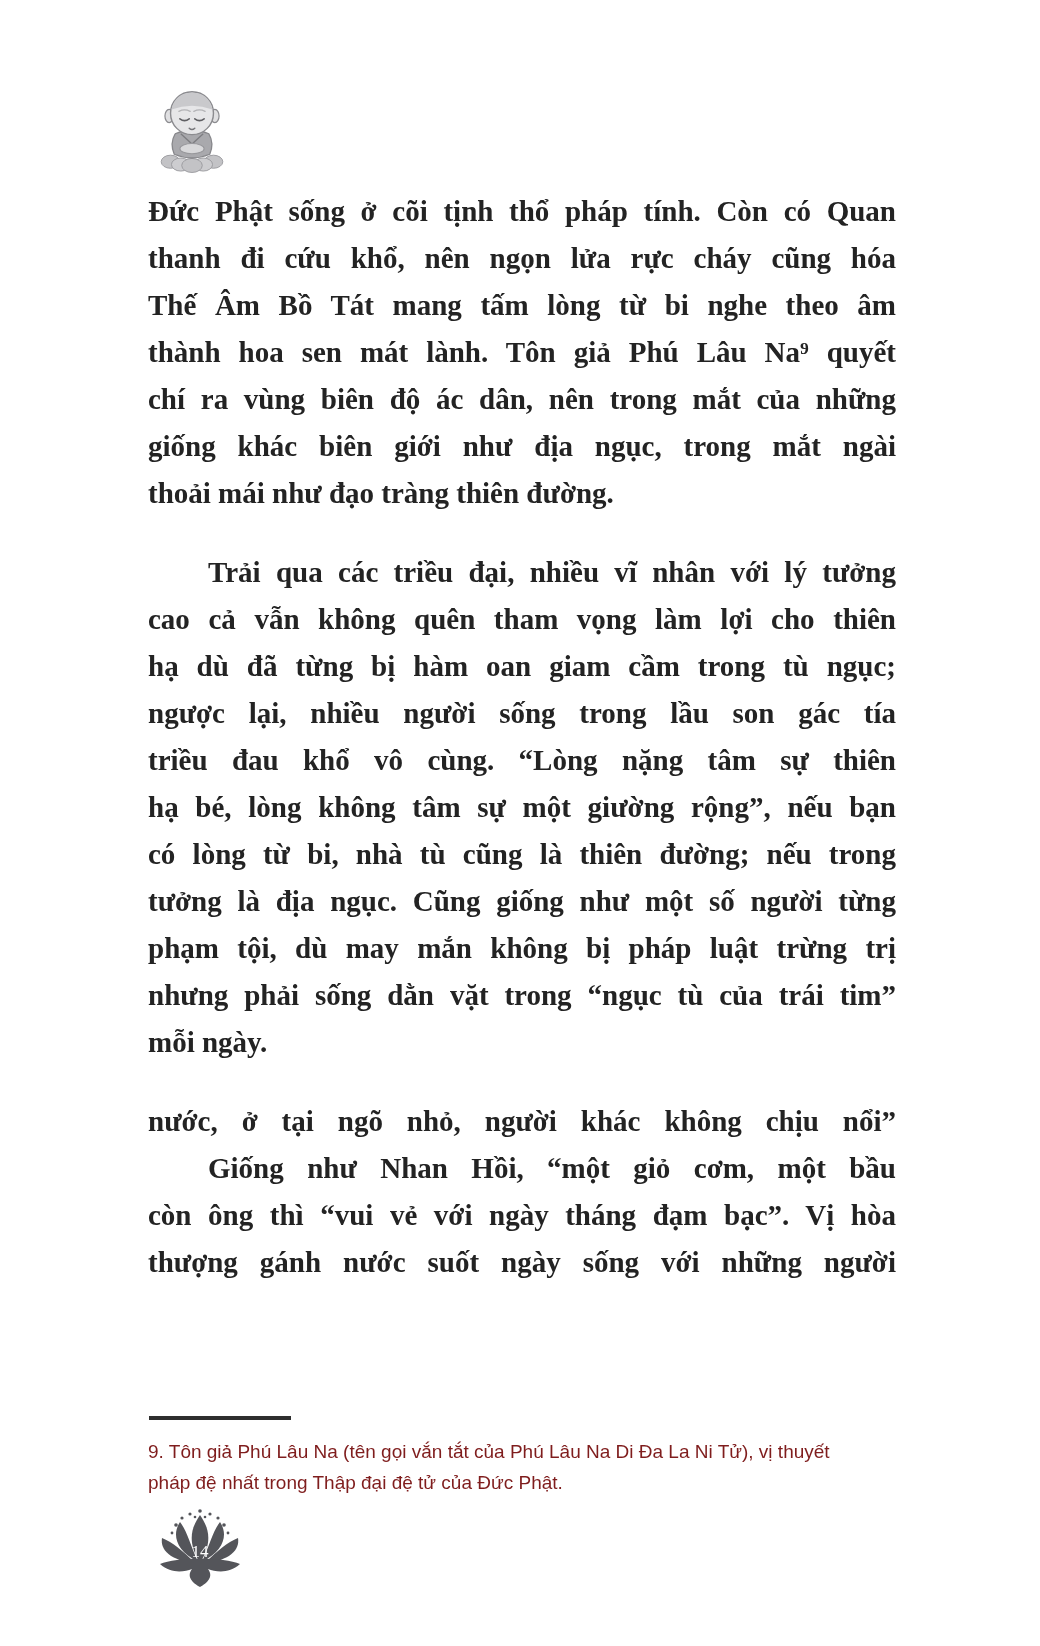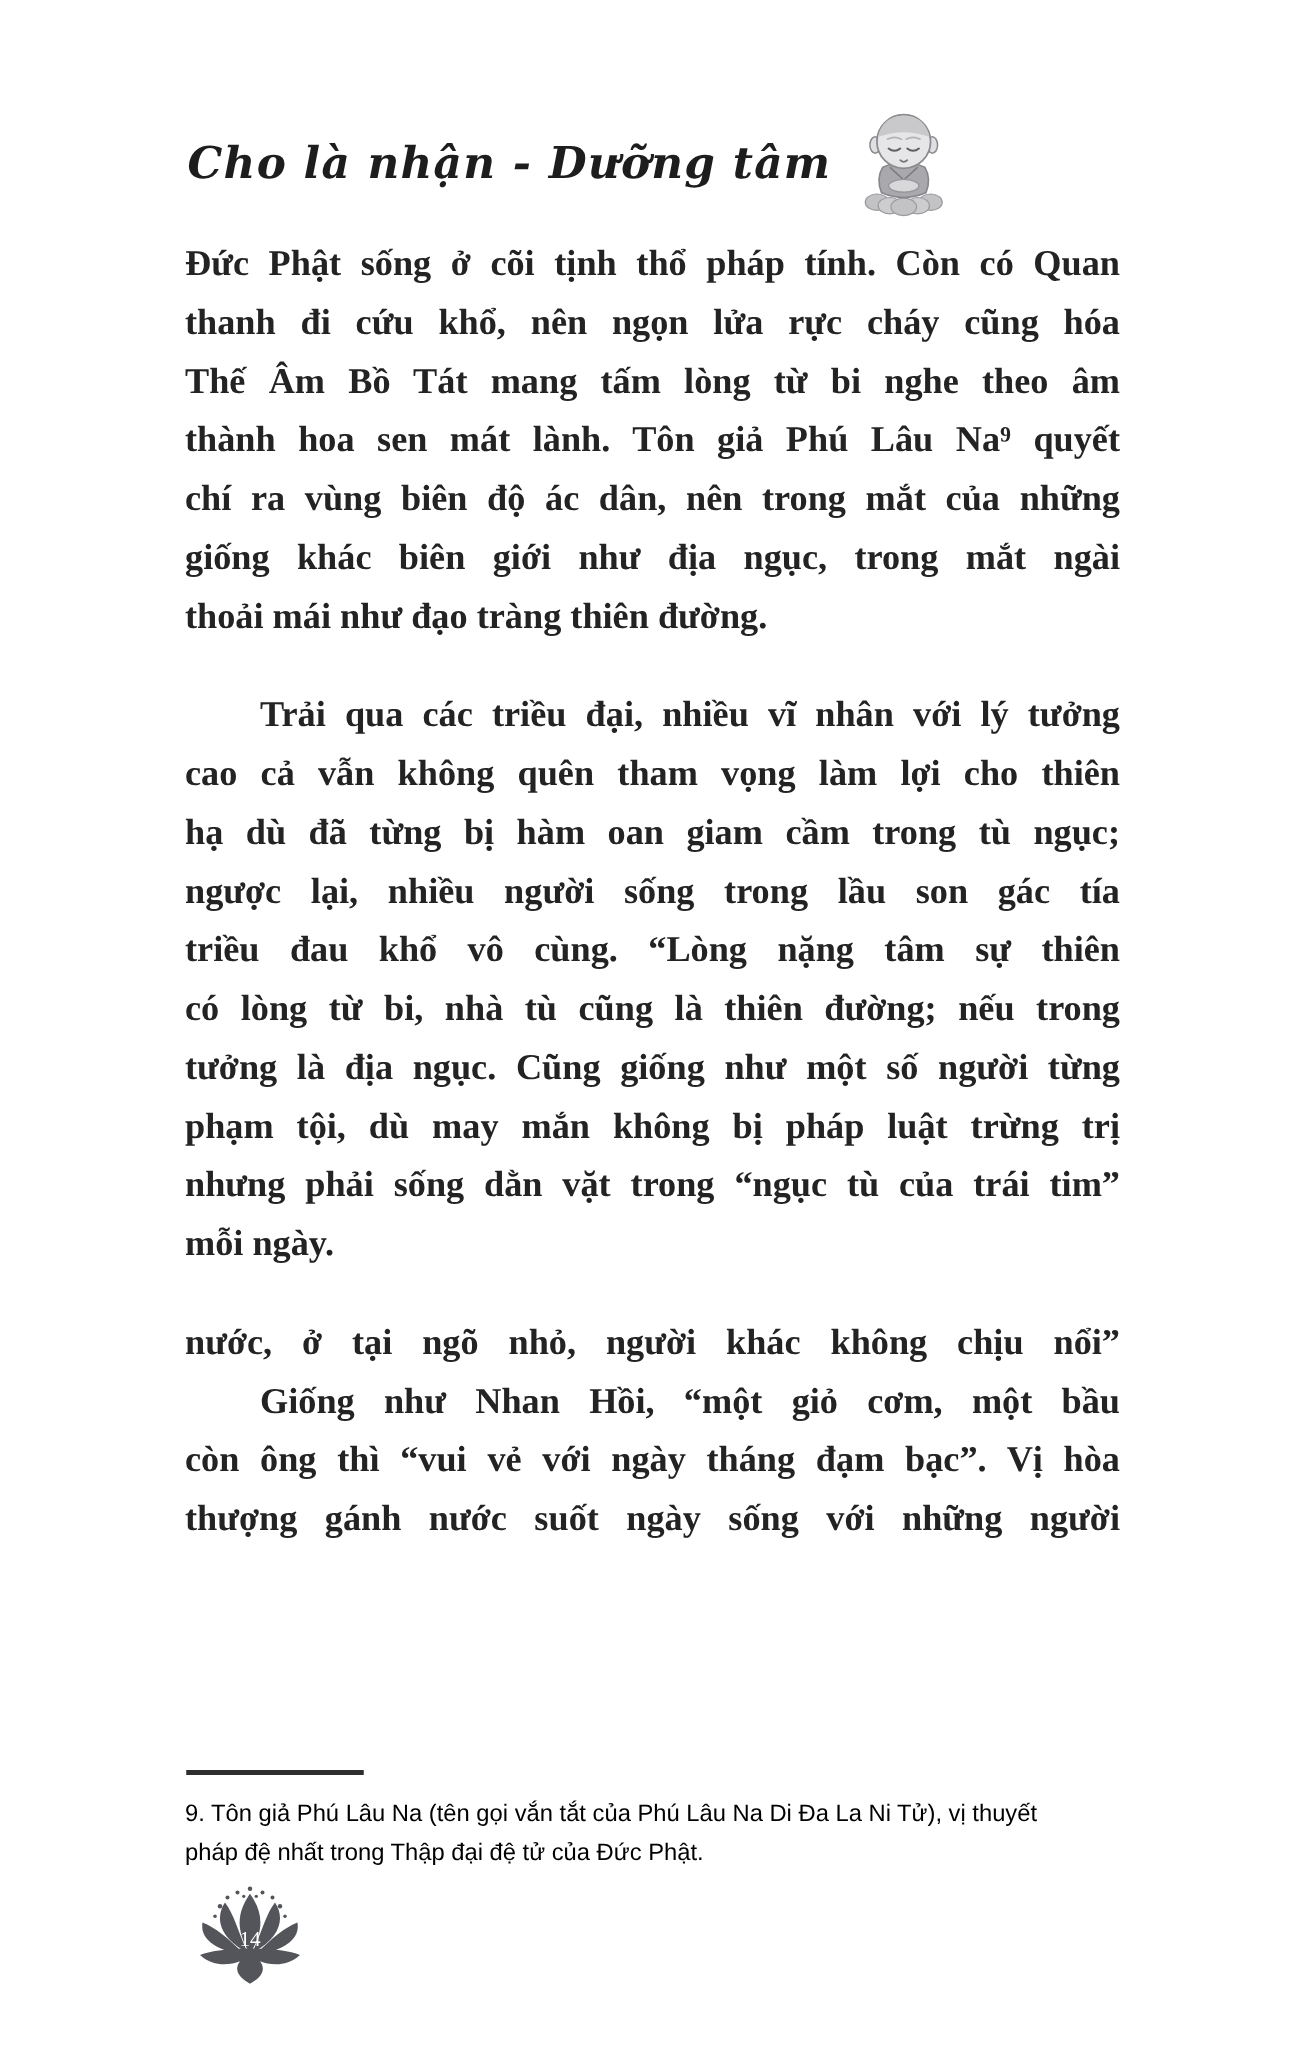--- a/index.html
+++ b/index.html
@@ -37,36 +37,35 @@
   .line.indent{padding-left:60px;}
   .line.lastline{text-align-last:left;}
   
   .footnote-rule{
     position:absolute;left:149px;top:1416px;
     width:142px;height:4px;background:#2e2e2e;
   }
   .footnote{
     position:absolute;left:148px;top:1436px;width:790px;
     font-family:"Liberation Sans","DejaVu Sans",sans-serif;
-    font-size:19px;line-height:31px;color:#000000;
+    font-size:19px;line-height:31px;color:#7f1d1d;
   }
   .footnote .fline{white-space:nowrap;}
   
   .footer-lotus{
     position:absolute;left:152px;top:1506px;
     width:96px;height:84px;
   }
 </style>
 </head>
 <body>
 
 <div class="page">
 
   <div class="header">
-    <span class="header-title">Cho là nhận - Dưỡng tâm</span>
     <svg class="monk" viewBox="0 0 90 96" xmlns="http://www.w3.org/2000/svg">
 
       <g stroke="#9a9a9e" stroke-width="1">
         <ellipse cx="22" cy="82" rx="10" ry="7" fill="#c3c3c6"></ellipse>
         <ellipse cx="68" cy="82" rx="10" ry="7" fill="#c3c3c6"></ellipse>
         <ellipse cx="33" cy="85" rx="10" ry="7" fill="#cdcdd0"></ellipse>
         <ellipse cx="57" cy="85" rx="10" ry="7" fill="#cdcdd0"></ellipse>
         <ellipse cx="45" cy="86" rx="11" ry="7.5" fill="#c3c3c6"></ellipse>
       </g>
 
@@ -101,20 +100,21 @@
         <div class="line">chí ra vùng biên độ ác dân, nên trong mắt của những</div>
         <div class="line">giống khác biên giới như địa ngục, trong mắt ngài</div>
         <div class="line lastline">thoải mái như đạo tràng thiên đường.</div>
       </div>
       <div class="paragraph">
         <div class="line indent">Trải qua các triều đại, nhiều vĩ nhân với lý tưởng</div>
         <div class="line">cao cả vẫn không quên tham vọng làm lợi cho thiên</div>
         <div class="line">hạ dù đã từng bị hàm oan giam cầm trong tù ngục;</div>
         <div class="line">ngược lại, nhiều người sống trong lầu son gác tía</div>
         <div class="line">triều đau khổ vô cùng. “Lòng nặng tâm sự thiên</div>
+        <div class="line">hạ bé, lòng không tâm sự một giường rộng”, nếu bạn</div>
         <div class="line">có lòng từ bi, nhà tù cũng là thiên đường; nếu trong</div>
         <div class="line">tưởng là địa ngục. Cũng giống như một số người từng</div>
         <div class="line">phạm tội, dù may mắn không bị pháp luật trừng trị</div>
         <div class="line">nhưng phải sống dằn vặt trong “ngục tù của trái tim”</div>
         <div class="line lastline">mỗi ngày.</div>
       </div>
       <div class="paragraph">
         <div class="line">nước, ở tại ngõ nhỏ, người khác không chịu nổi”</div>
         <div class="line indent">Giống như Nhan Hồi, “một giỏ cơm, một bầu</div>
         <div class="line">còn ông thì “vui vẻ với ngày tháng đạm bạc”. Vị hòa</div>

